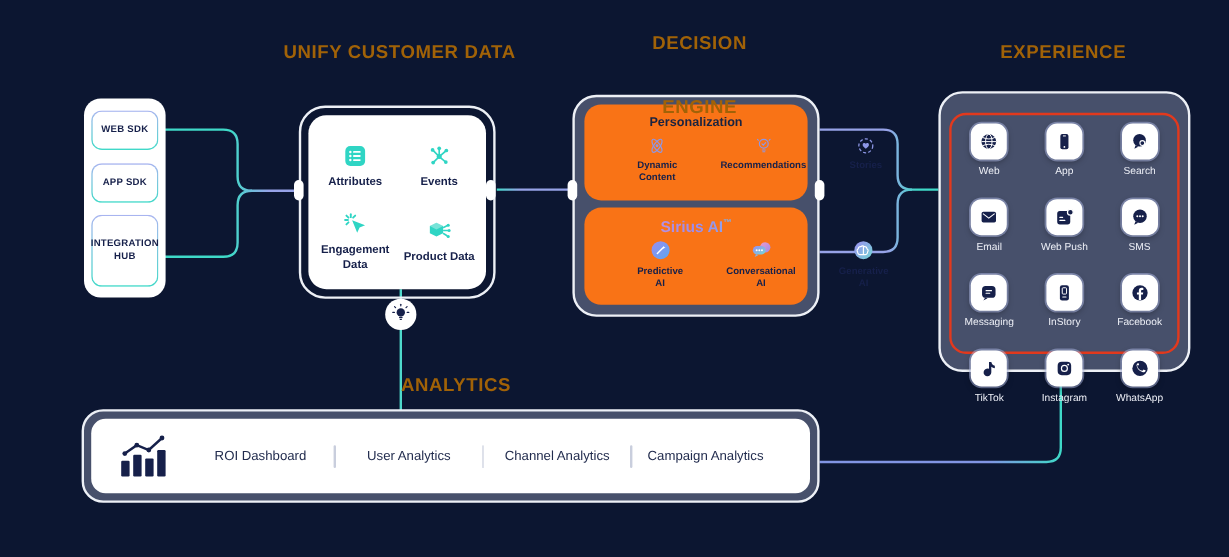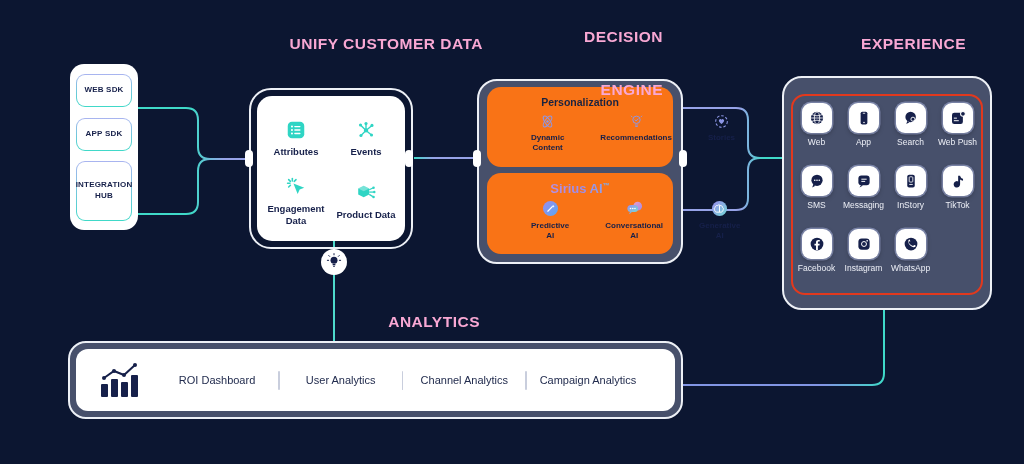--- a/index.html
+++ b/index.html
@@ -1,22 +1,22 @@
 <!DOCTYPE html>
 <html><head>
 <meta charset="utf-8">
 <style>
   html,body{margin:0;padding:0;background:#0C1631;}
   .canvas{position:relative;width:1024px;height:464px;background:#0C1631;
           font-family:"Liberation Sans",sans-serif;overflow:hidden;}
   svg.wires{position:absolute;left:0;top:0;z-index:1;}
-  .heading{position:absolute;z-index:4;color:#f9a8d4;font-weight:bold;font-size:15.5px;
-           letter-spacing:.5px;text-align:right;line-height:19px;}
-  
-  .src-wrap{position:absolute;left:70px;top:64px;width:68px;height:166px;background:#fff;
+  .heading{position:absolute;z-index:4;color:#a16207;font-weight:bold;font-size:15.5px;
+           letter-spacing:.5px;text-align:center;line-height:19px;}
+  
+  .src-wrap{position:absolute;left:70px;top:82px;width:68px;height:166px;background:#fff;
             border-radius:14px;z-index:2;}
   .src-box{position:absolute;left:6px;width:54px;border-radius:9px;border:1.5px solid transparent;
            background:linear-gradient(#fff,#fff) padding-box,linear-gradient(180deg,#A9B4F0,#3FD9C8) border-box;
            display:flex;align-items:center;justify-content:center;text-align:center;
            font-size:8px;font-weight:bold;color:#16204A;letter-spacing:.2px;line-height:1.35;}
   
   .unify-outer{position:absolute;left:249px;top:88px;width:160px;height:157px;
                border:2px solid #EDF0F6;border-radius:22px;z-index:2;}
   .unify-inner{position:absolute;inset:6px;background:#fff;border-radius:15px;
                display:grid;grid-template-columns:1fr 1fr;grid-template-rows:1fr 1fr;
@@ -37,21 +37,21 @@
   .d-cell{display:flex;flex-direction:column;align-items:center;gap:3px;margin-left:36px;}
   .d-label{font-size:8px;font-weight:bold;color:#16204A;text-align:center;line-height:1.25;}
   .sirius-title{text-align:center;font-size:13px;font-weight:bold;margin-top:8px;
         background:linear-gradient(90deg,#F09AC6,#9B8CEF,#74D9D6);
         -webkit-background-clip:text;background-clip:text;color:transparent;}
   .sirius-tm{font-size:7px;color:#9AA2B8;vertical-align:super;-webkit-text-fill-color:#9AA2B8;}
   
   .exp-outer{position:absolute;left:782px;top:76px;width:210px;height:234px;background:#47506B;
              border:2px solid #EDF0F6;border-radius:20px;z-index:2;box-sizing:border-box;}
   .exp-red{position:absolute;left:7px;top:16px;width:192px;height:201px;border:2.5px solid #E2391D;
-           border-radius:14px;box-sizing:border-box;display:grid;grid-template-columns:repeat(4,1fr);
+           border-radius:14px;box-sizing:border-box;display:grid;grid-template-columns:repeat(3,1fr);
            grid-auto-rows:63px;padding-top:7px;align-items:start;}
   .tile-cell{display:flex;flex-direction:column;align-items:center;gap:4px;}
   .tile{width:30px;height:30px;background:#fff;border-radius:9px;display:flex;align-items:center;
         justify-content:center;box-shadow:0 0 0 1.5px rgba(186,197,243,.45),0 2px 5px rgba(0,0,0,.35);}
   .tile-label{font-size:8.5px;color:#EDEFF6;white-space:nowrap;}
   
   .ana-outer{position:absolute;left:68px;top:341px;width:615px;height:78px;background:#47506B;
              border:2px solid #EDF0F6;border-radius:18px;z-index:2;box-sizing:border-box;}
   .ana-inner{position:absolute;inset:6px;background:#fff;border-radius:12px;display:flex;
              align-items:center;padding:0 26px 0 22px;box-sizing:border-box;gap:0;}
@@ -328,20 +328,29 @@
           <svg width="18" height="18" viewBox="0 0 24 24">
             <circle cx="11.5" cy="10.5" r="7" fill="#16204A"></circle>
             <path d="M7,16 l-1.2,4 4.2,-2.4 Z" fill="#16204A"></path>
             <circle cx="14.6" cy="13.6" r="2.7" fill="none" stroke="#fff" stroke-width="1.2"></circle>
             <line x1="16.6" y1="15.6" x2="18.8" y2="17.8" stroke="#fff" stroke-width="1.2" stroke-linecap="round"></line>
           </svg>
         </div>
         <div class="tile-label">Search</div>
       </div>
 
+      <div class="tile-cell">
+        <div class="tile">
+          <svg width="18" height="18" viewBox="0 0 24 24">
+            <rect x="4" y="6" width="16" height="12" rx="2" fill="#16204A"></rect>
+            <path d="M5.5,8 L12,13 L18.5,8" stroke="#fff" stroke-width="1.2" fill="none"></path>
+          </svg>
+        </div>
+        <div class="tile-label">Email</div>
+      </div>
 
       <div class="tile-cell">
         <div class="tile">
           <svg width="18" height="18" viewBox="0 0 24 24">
             <rect x="4" y="5" width="14.5" height="15" rx="3" fill="#16204A"></rect>
             <g stroke="#fff" stroke-width="1.3" stroke-linecap="round">
                 <line x1="7" y1="15.6" x2="12.5" y2="15.6"></line>
                 <line x1="7" y1="12.2" x2="10" y2="12.2"></line>
               </g>
             <circle cx="18.6" cy="6.4" r="3.2" fill="#16204A" stroke="#fff" stroke-width="1.4"></circle>
@@ -386,34 +395,34 @@
             <rect x="9.6" y="6.4" width="4.8" height="7" rx="1" fill="none" stroke="#fff" stroke-width="1.1"></rect>
             <line x1="10.2" y1="16.6" x2="13.8" y2="16.6" stroke="#fff" stroke-width="1.2" stroke-linecap="round"></line>
           </svg>
         </div>
         <div class="tile-label">InStory</div>
       </div>
 
       <div class="tile-cell">
         <div class="tile">
           <svg width="18" height="18" viewBox="0 0 24 24">
-            <path d="M12.2,16.4 V5 h2.6 c0.4,2.1 1.8,3.6 3.9,4 v2.8 c-1.5,-0.2 -2.8,-0.8 -3.9,-1.7 v6.3 a4.3,4.3 0 1 1 -2.6,-3.9 Z" fill="#16204A"></path>
-          </svg>
-        </div>
-        <div class="tile-label">TikTok</div>
-      </div>
-
-      <div class="tile-cell">
-        <div class="tile">
-          <svg width="18" height="18" viewBox="0 0 24 24">
             <circle cx="12" cy="12" r="8.5" fill="#16204A"></circle>
             <path d="M13.2,20 v-6 h2 l.4,-2.4 h-2.4 v-1.5 c0,-0.8 .3,-1.3 1.3,-1.3 h1.2 V6.6 c-.4,-.05 -1.1,-.1 -1.9,-.1 -1.9,0 -3.1,1.1 -3.1,3.2 v1.9 H8.6 V14 h2.1 v6 Z" fill="#fff"></path>
           </svg>
         </div>
         <div class="tile-label">Facebook</div>
+      </div>
+
+      <div class="tile-cell">
+        <div class="tile">
+          <svg width="18" height="18" viewBox="0 0 24 24">
+            <path d="M12.2,16.4 V5 h2.6 c0.4,2.1 1.8,3.6 3.9,4 v2.8 c-1.5,-0.2 -2.8,-0.8 -3.9,-1.7 v6.3 a4.3,4.3 0 1 1 -2.6,-3.9 Z" fill="#16204A"></path>
+          </svg>
+        </div>
+        <div class="tile-label">TikTok</div>
       </div>
 
       <div class="tile-cell">
         <div class="tile">
           <svg width="18" height="18" viewBox="0 0 24 24">
             <rect x="4.5" y="4.5" width="15" height="15" rx="4.5" fill="#16204A"></rect>
             <circle cx="12" cy="12" r="3.3" fill="none" stroke="#fff" stroke-width="1.3"></circle>
             <circle cx="16.2" cy="7.8" r="1.1" fill="#fff"></circle>
           </svg>
         </div>

